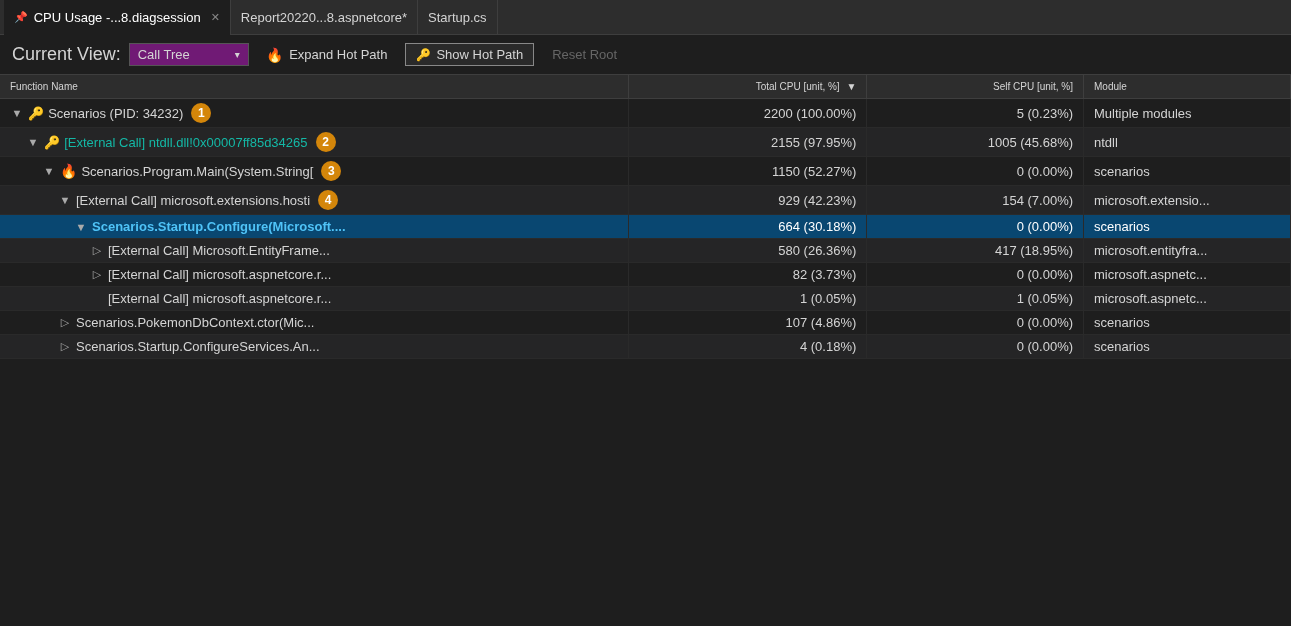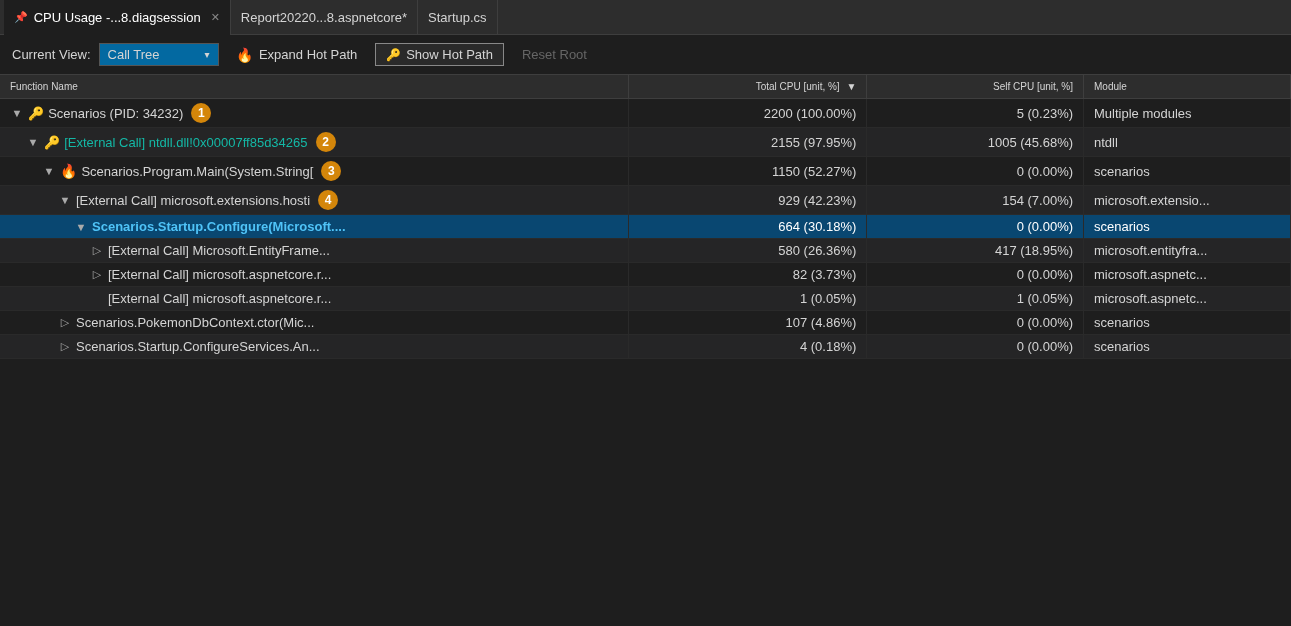--- a/index.html
+++ b/index.html
@@ -46,26 +46,26 @@
       display: flex;
       align-items: center;
       background: #1e1e1e;
       height: 40px;
       padding: 0 12px;
       gap: 8px;
       border-bottom: 1px solid #3e3e3e;
     }
     .toolbar-label {
       color: #d4d4d4;
-      font-size: 13px;
+      font-size: 18px;
     }
     .dropdown {
       display: flex;
       align-items: center;
-      background: #0369a1;
+      background: #701a75;
       border: 1px solid #555;
       padding: 3px 8px;
       gap: 6px;
       cursor: pointer;
       color: #d4d4d4;
       font-size: 13px;
       min-width: 120px;
     }
     .dropdown .chevron {
       margin-left: auto;

